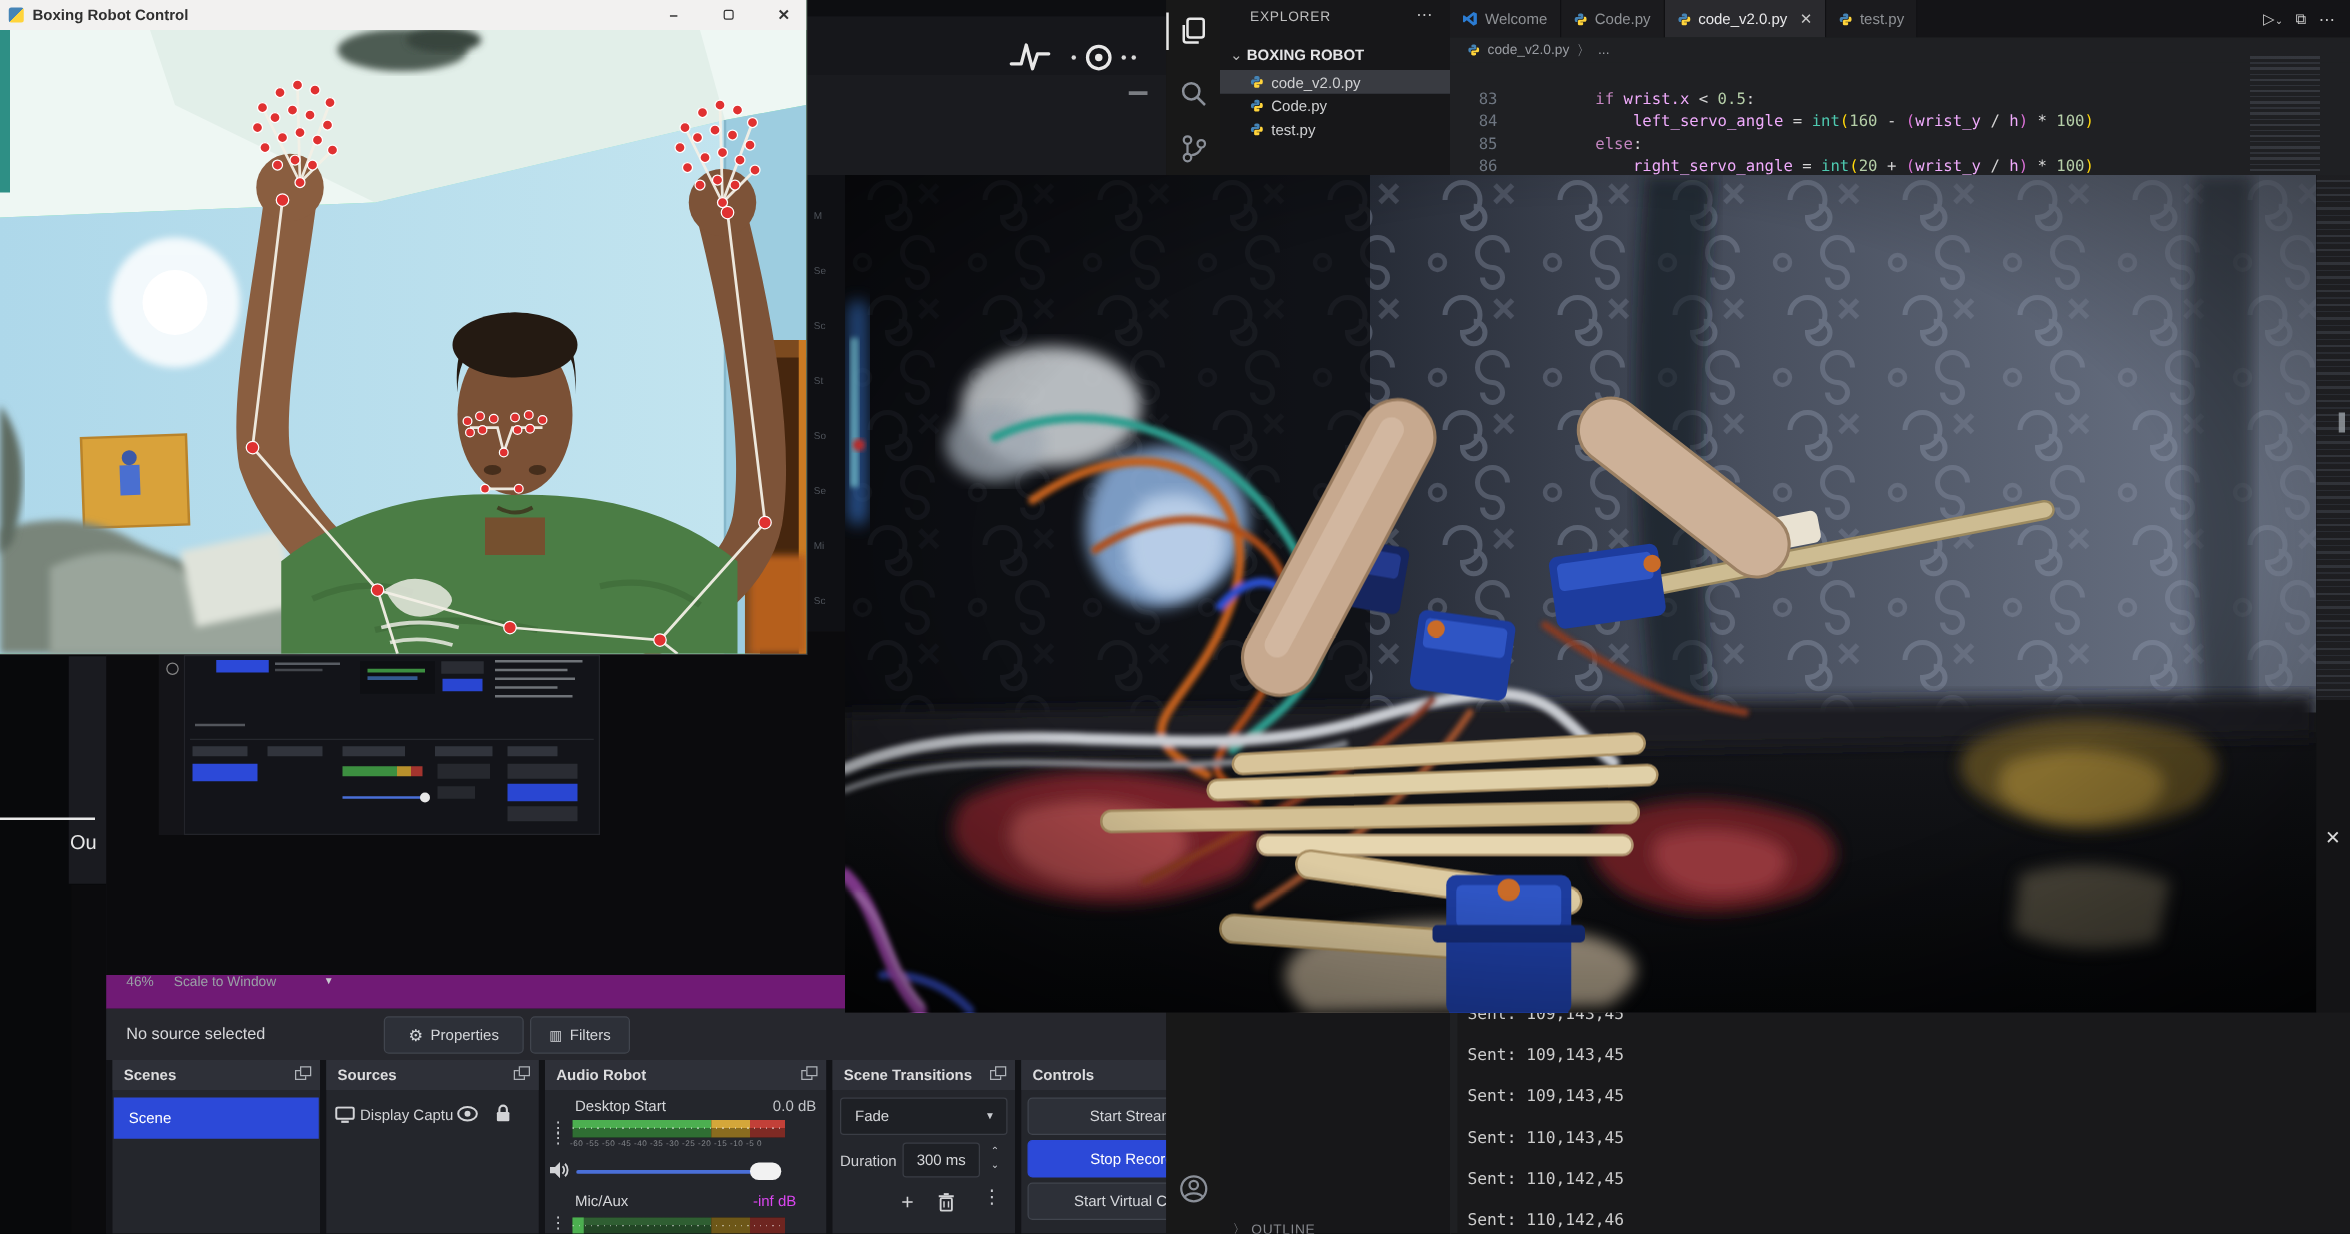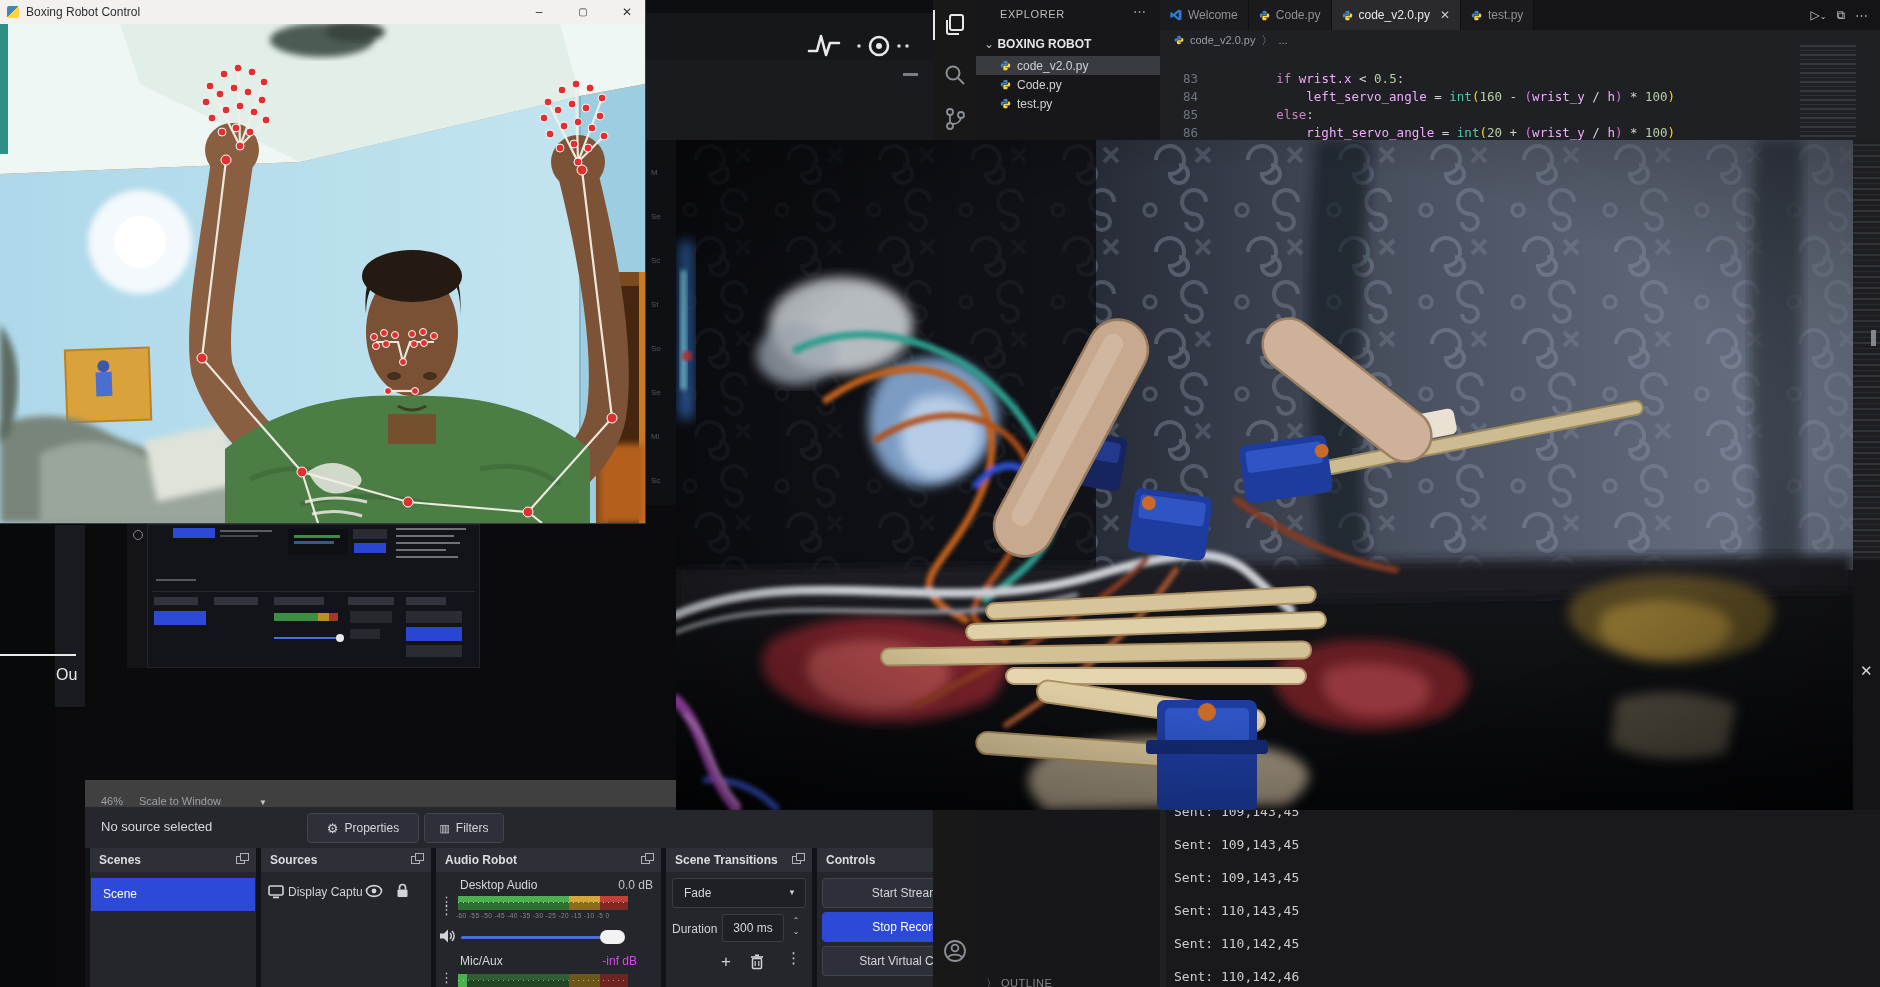--- a/index.html
+++ b/index.html
@@ -18,22 +18,22 @@
   
   .leftcol-a{left:55px;top:525px;width:33px;height:182px;background:#1a1b20;}
   .leftcol-line{left:0;top:654px;width:76px;height:2px;background:#e9e9e9;}
   .ou-label{left:56px;top:666px;color:#e8e8e8;font-size:16px;}
   .leftcol-b{left:57px;top:708px;width:37px;height:279px;background:#0b0b0d;}
   .prevframe{left:104px;top:534px;width:56px;height:156px;border:1px solid #2e3036;border-radius:6px;background:#1e2025;}
 
   
   #obs{left:85px;top:505px;width:925px;height:482px;background:#1c1d22;}
   .obs-preview{left:0;top:0;width:925px;height:275px;background:#0b0b0d;}
-  .obs-status{left:0;top:275px;width:925px;height:27px;background:#404040;border-bottom:1px solid #0c0c0e;
-              color:#9aa0a6;font-size:11px;display:flex;align-items:flex-end;}
+  .obs-status{left:0;top:275px;width:925px;height:27px;background:#701a75;border-bottom:1px solid #0c0c0e;
+              color:#9aa0a6;font-size:11px;display:flex;align-items:flex-start;}
   .obs-srcrow{left:0;top:302px;width:925px;height:41px;background:#26272d;}
   .obs-docks{left:0;top:343px;width:925px;height:139px;background:#121317;}
   .panel{position:absolute;top:0;height:139px;background:#24262c;}
   .panel-h{position:absolute;left:0;top:0;right:0;height:24px;background:#2e3038;color:#dcdcde;
            font-size:12px;font-weight:bold;line-height:24px;padding-left:9px;box-sizing:border-box;}
   .popout{position:absolute;right:7px;top:5px;width:13px;height:12px;}
   .popout i{position:absolute;border:1.5px solid #aeb2b8;display:block;}
   .popout .p1{left:0;top:3px;width:7px;height:6px;}
   .popout .p2{left:4px;top:0;width:7px;height:6px;background:#2e3038;}
   .btn{position:absolute;background:#2d3038;border:1px solid #41454e;border-radius:4px;color:#d4d6da;
@@ -74,21 +74,21 @@
   .rightstrip-dark{left:920px;top:560px;width:27px;height:427px;background:#141416;}
   .terminal{left:233px;top:810px;width:714px;height:177px;background:#19191b;}
   .tline{position:absolute;left:8px;height:20px;color:#cccccc;font-size:13px;
          font-family:"DejaVu Sans Mono","Liberation Mono",monospace;}
   .outline-row{left:50px;top:976px;color:#85878c;font-size:11px;letter-spacing:.5px;}
 
   
   #photo{left:676px;top:140px;width:1177px;height:670px;background:#0c0d11;overflow:hidden;}
 
   
-  #cam{left:0;top:0;width:645px;height:523px;background:#f97316;box-shadow:0 0 0 1px #3c3c3c;}
+  #cam{left:0;top:0;width:645px;height:523px;background:#86efac;box-shadow:0 0 0 1px #3c3c3c;font-weight:bold;}
   .cam-title{position:absolute;left:0;top:0;width:645px;height:24px;background:#f2f1f0;color:#2f2f2f;
              font-size:12px;display:flex;align-items:center;}
   .winbtn{position:absolute;top:0;height:24px;width:34px;text-align:center;line-height:24px;color:#333;font-size:12px;}
   .x-close{color:#d8d8d8;font-size:15px;line-height:15px;}
 </style>
 </head>
 <body>
 
 <div id="screen" class="nosel">
 
@@ -227,21 +227,21 @@
         <div class="abs" style="left:1px;top:30px;width:164px;height:33px;background:#2c49d8;color:#fff;font-size:12px;line-height:33px;padding-left:12px;box-sizing:border-box">Scene</div>
       </div>
 
       <div class="panel" style="left:351px;width:225px;overflow:hidden">
         <div class="panel-h">Audio Robot</div>
         <div class="popout">
             <i class="p1"></i>
             <i class="p2"></i>
           </div>
 
-        <div class="abs" style="left:24px;top:30px;color:#d6d7da;font-size:12px">Desktop Audio</div>
+        <div class="abs" style="left:24px;top:30px;color:#d6d7da;font-size:12px">Desktop Start</div>
         <div class="abs" style="right:8px;top:30px;color:#c2c4c8;font-size:12px">0.0 dB</div>
         <div class="abs kebab" style="left:4px;top:50px">⋮<br>⋮</div>
         <div class="meter" style="left:22px;top:48px;width:170px">
           <i style="left:0;width:111px;background:linear-gradient(#4caf50 0 45%,#2f6e33 45% 100%)"></i>
           <i style="left:111px;width:31px;background:linear-gradient(#d4a73a 0 45%,#8a6c1f 45% 100%)"></i>
           <i style="left:142px;width:28px;background:linear-gradient(#c24038 0 45%,#7e2a24 45% 100%)"></i>
           <i style="left:0;top:6px;width:170px;height:1px;background:repeating-linear-gradient(90deg,#fff 0 1px,transparent 1px 5px);opacity:.7"></i>
         </div>
         <div class="ticks" style="left:20px;top:64px">-60 -55 -50 -45 -40 -35 -30 -25 -20 -15 -10 -5   0</div>
         <svg class="abs" style="left:3px;top:80px" width="17" height="16" viewBox="0 0 17 16">

